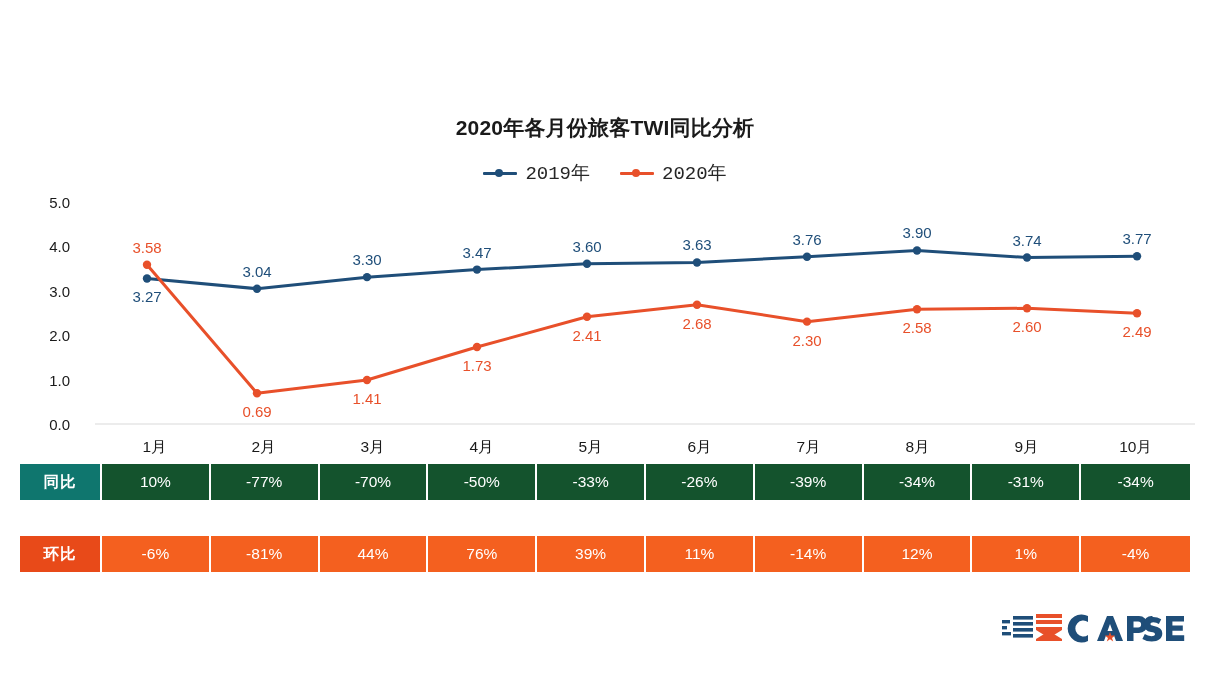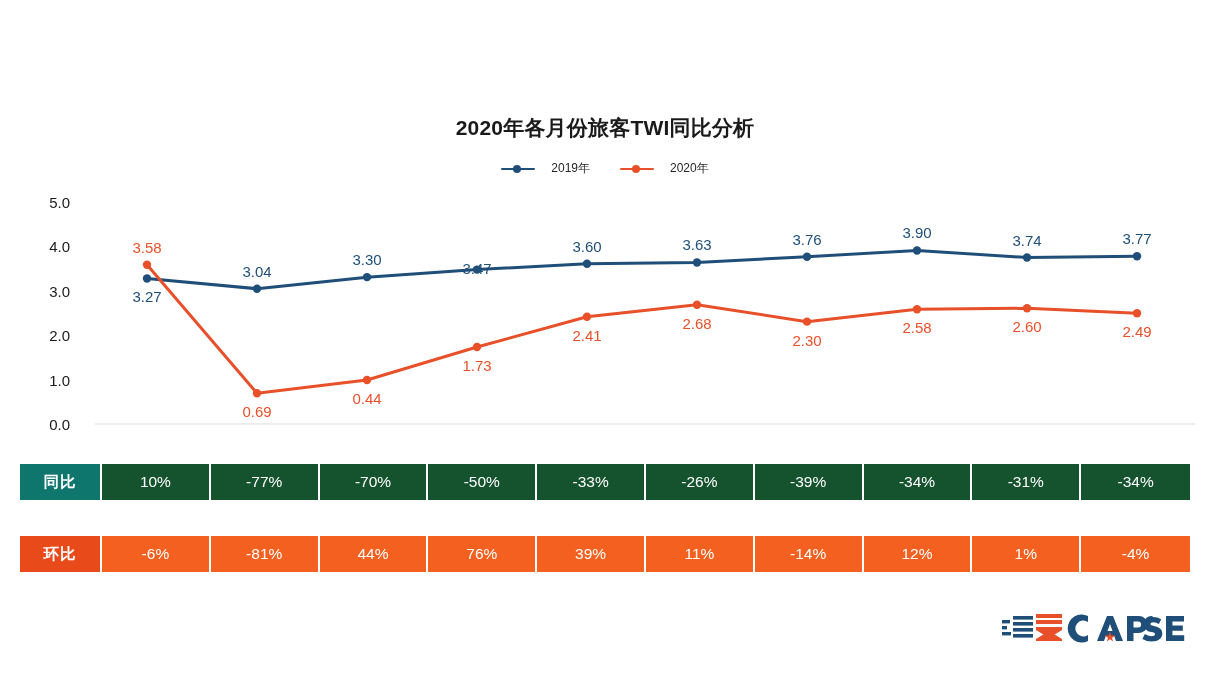--- a/index.html
+++ b/index.html
@@ -43,23 +43,24 @@
     top: 160px;
     width: 1210px;
     display: flex;
     justify-content: center;
     align-items: center;
     gap: 30px;
   }
   .legend-entry {
     display: flex;
     align-items: center;
-    gap: 16px;
-    font-size: 12px;
+    gap: 8px;
+    font-size: 19px;
     color: #262626;
+    font-family: Liberation Mono, monospace;
   }
   .legend-swatch {
     position: relative;
     width: 34px;
     height: 12px;
   }
   .legend-swatch .lg-line {
     position: absolute;
     left: 0; top: 5px;
     width: 34px;
@@ -221,40 +222,53 @@
         <circle cx="807" cy="321.65" r="4.2" fill="#E8502A"></circle>
         <circle cx="917" cy="309.19" r="4.2" fill="#E8502A"></circle>
         <circle cx="1027" cy="308.3" r="4.2" fill="#E8502A"></circle>
         <circle cx="1137" cy="313.195" r="4.2" fill="#E8502A"></circle>
       </svg>
 
     <div id="dlabels">
         <div class="dlabel blue" style="left: 112px; top: 288.485px;">3.27</div>
         <div class="dlabel blue" style="left: 222px; top: 262.72px;">3.04</div>
         <div class="dlabel blue" style="left: 332px; top: 251.15px;">3.30</div>
-        <div class="dlabel blue" style="left: 442px; top: 243.585px; margin-top: 16px;">3.47</div>
+        <div class="dlabel blue" style="left: 442px; top: 243.585px;">3.47</div>
         <div class="dlabel blue" style="left: 552px; top: 237.8px;">3.60</div>
         <div class="dlabel blue" style="left: 662px; top: 236.465px;">3.63</div>
         <div class="dlabel blue" style="left: 772px; top: 230.68px;">3.76</div>
         <div class="dlabel blue" style="left: 882px; top: 224.45px;">3.90</div>
         <div class="dlabel blue" style="left: 992px; top: 231.57px;">3.74</div>
         <div class="dlabel blue" style="left: 1102px; top: 230.235px;">3.77</div>
         <div class="dlabel orange" style="left: 112px; top: 238.69px;">3.58</div>
         <div class="dlabel orange" style="left: 222px; top: 403.295px;">0.69</div>
-        <div class="dlabel orange" style="left: 332px; top: 389.945px;">0.44</div>
+        <div class="dlabel orange" style="left: 332px; top: 389.945px;">1.41</div>
         <div class="dlabel orange" style="left: 442px; top: 357.015px;">1.73</div>
         <div class="dlabel orange" style="left: 552px; top: 326.755px;">2.41</div>
         <div class="dlabel orange" style="left: 662px; top: 314.74px;">2.68</div>
         <div class="dlabel orange" style="left: 772px; top: 331.65px;">2.30</div>
         <div class="dlabel orange" style="left: 882px; top: 319.19px;">2.58</div>
         <div class="dlabel orange" style="left: 992px; top: 318.3px;">2.60</div>
         <div class="dlabel orange" style="left: 1102px; top: 323.195px;">2.49</div>
       </div>
   </div>
 
+  <div id="months">
+    <div class="mspacer"></div>
+  <div class="mcell">1月</div>
+      <div class="mcell">2月</div>
+      <div class="mcell">3月</div>
+      <div class="mcell">4月</div>
+      <div class="mcell">5月</div>
+      <div class="mcell">6月</div>
+      <div class="mcell">7月</div>
+      <div class="mcell">8月</div>
+      <div class="mcell">9月</div>
+      <div class="mcell">10月</div>
+    </div>
 
   <table id="datatable">
     <tbody id="datatable-body">
         <tr class="row-yoy">
           <td class="rowlabel">同比</td>
           <td>10%</td>
           <td>-77%</td>
           <td>-70%</td>
           <td>-50%</td>
           <td>-33%</td>

